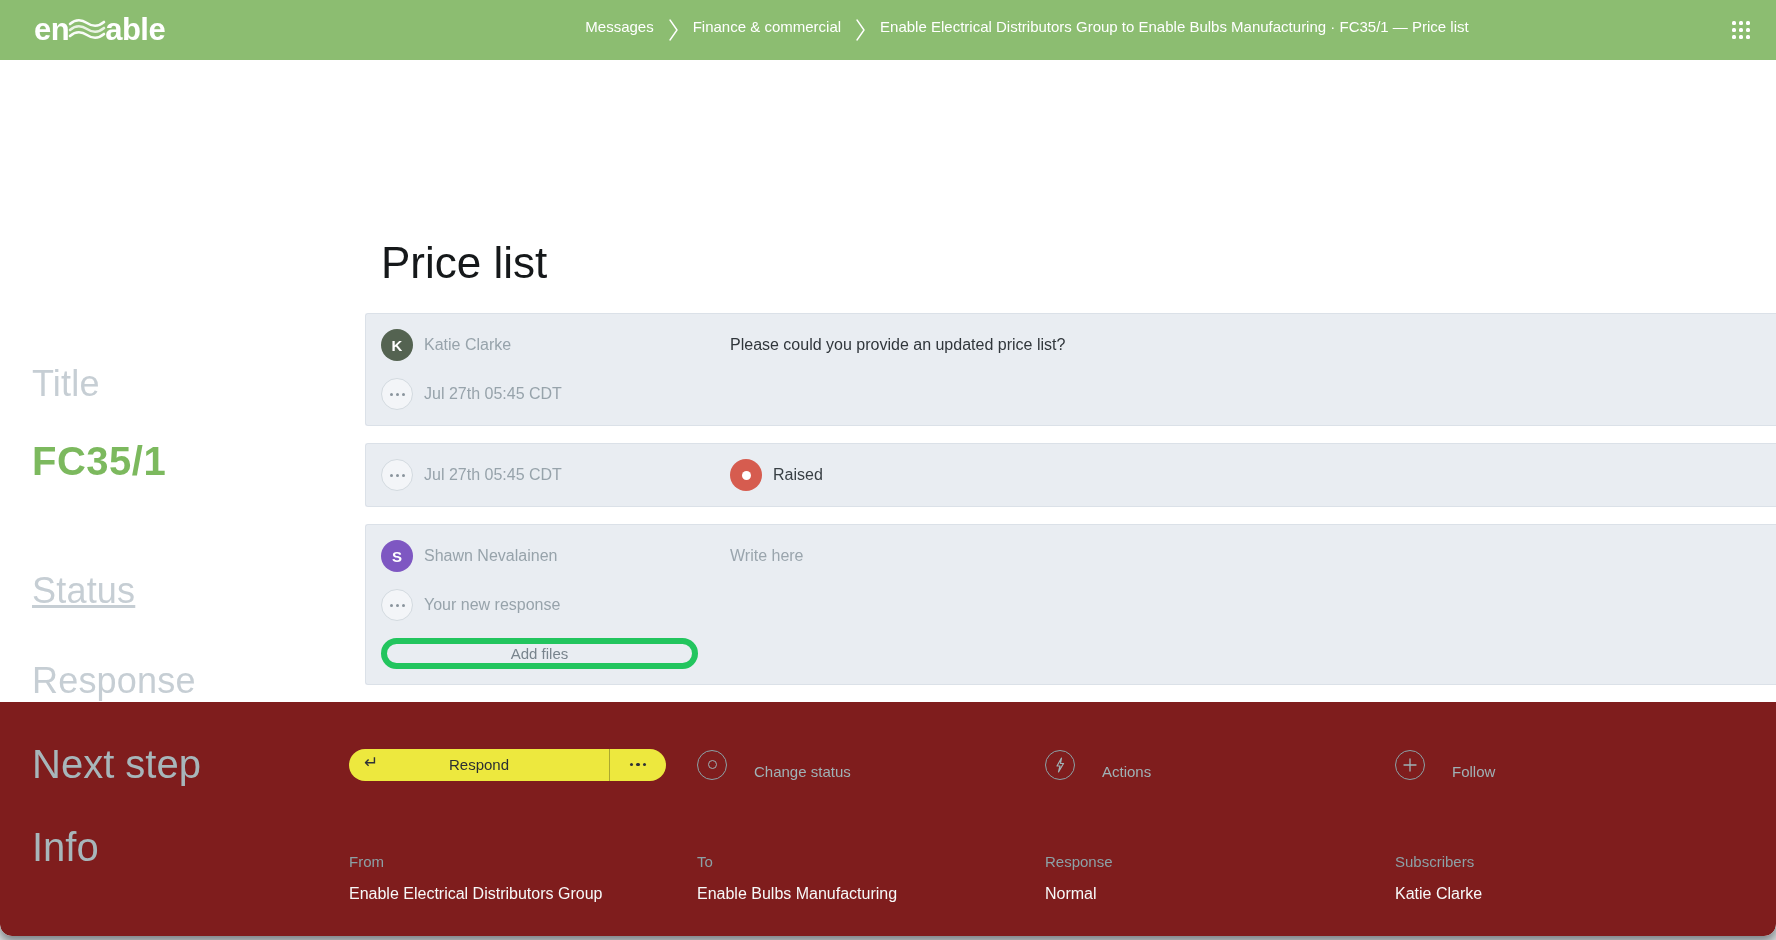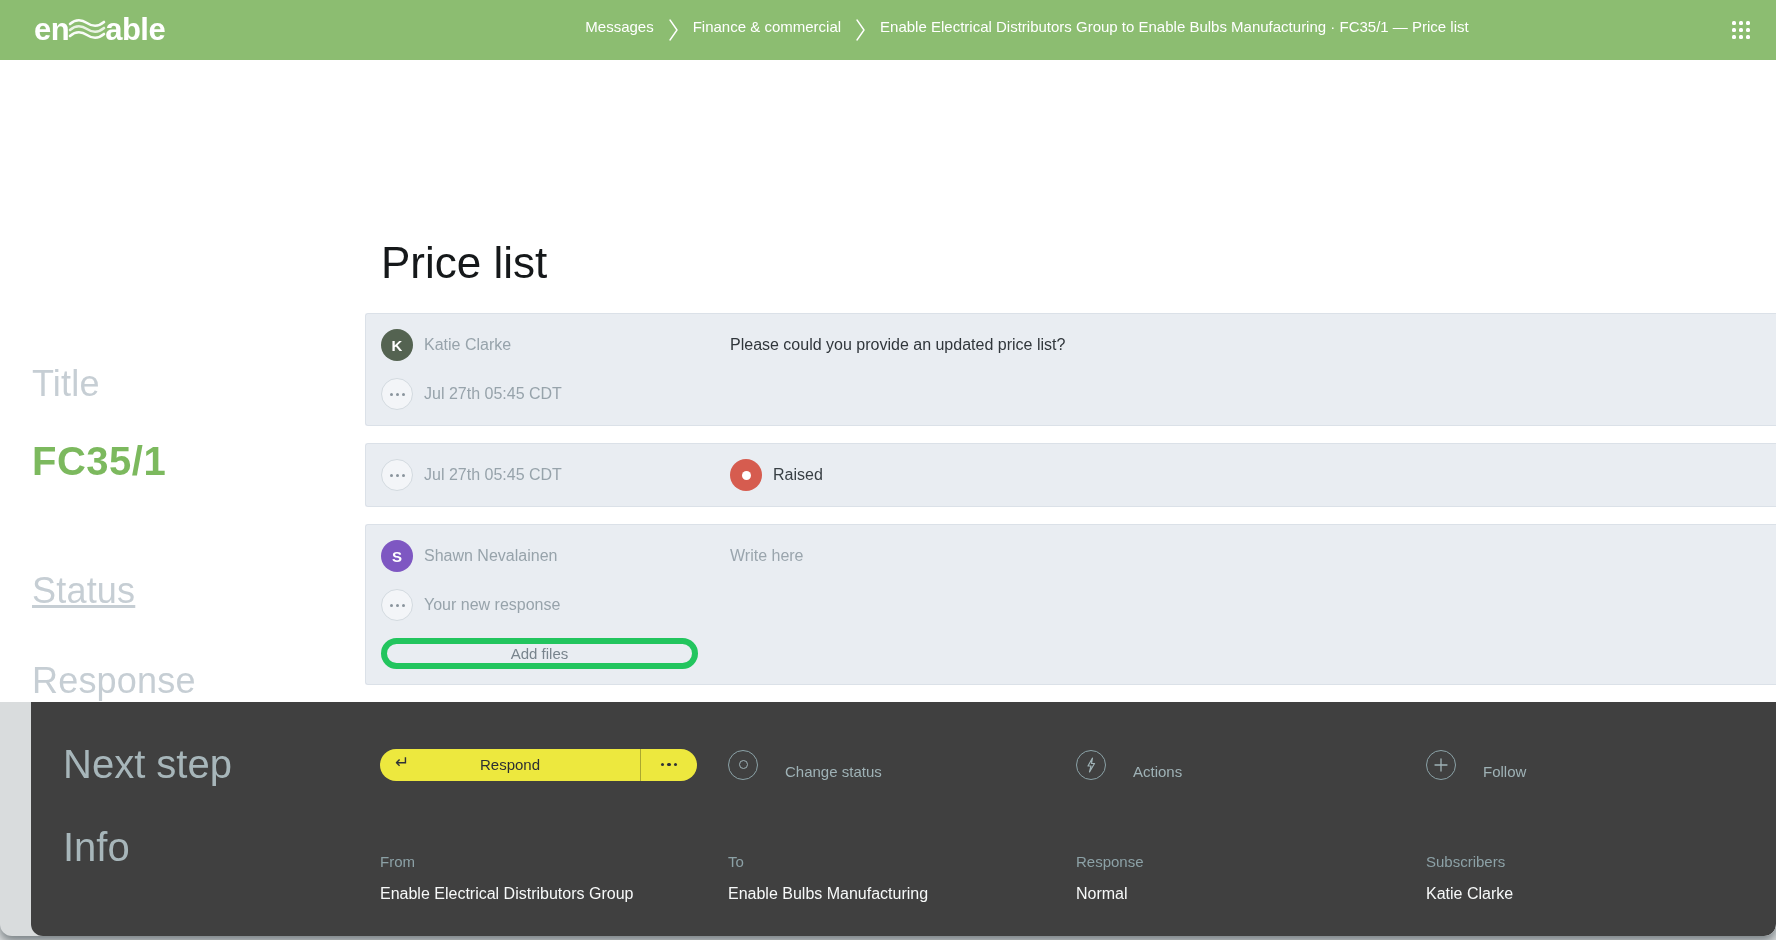--- a/index.html
+++ b/index.html
@@ -237,21 +237,21 @@
               </span>
             <span class="timestamp">Your new response</span>
           </div>
           <div></div>
           <button class="add-files-btn">Add files</button>
         </div>
       </div>
     </div>
   </div>
 
-  <div class="footer" style="background-color: #404040; margin-left: 31px;">
+  <div class="footer" style="background-color: #7f1d1d;">
     <div class="frow">
       <div class="frow-label-cell">
         <span class="big-label">Next step</span>
       </div>
       <div class="fcols">
         <div>
           <div class="respond-btn" style="background-color: rgb(237, 232, 62);">
             <span class="respond-main">
               <span class="respond-arrow">↵</span>
               <span class="respond-label">Respond</span>

